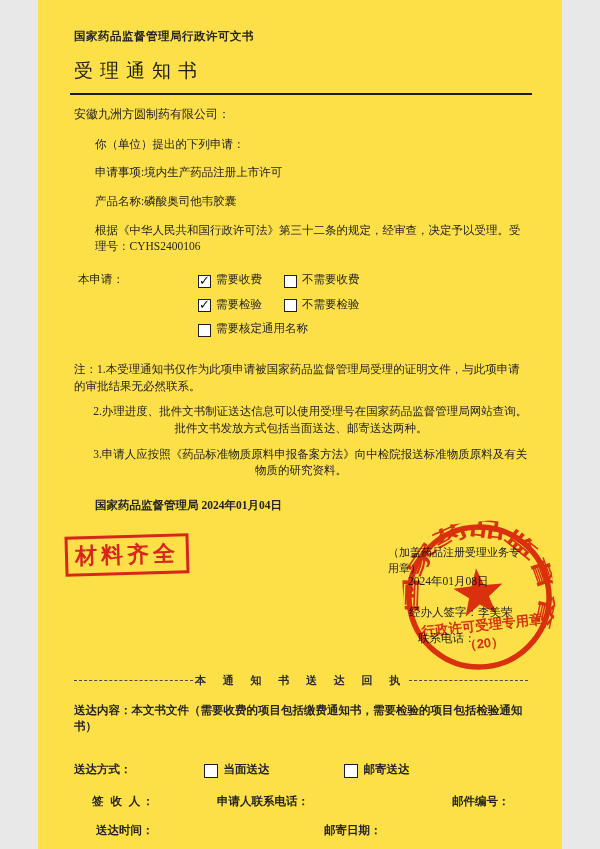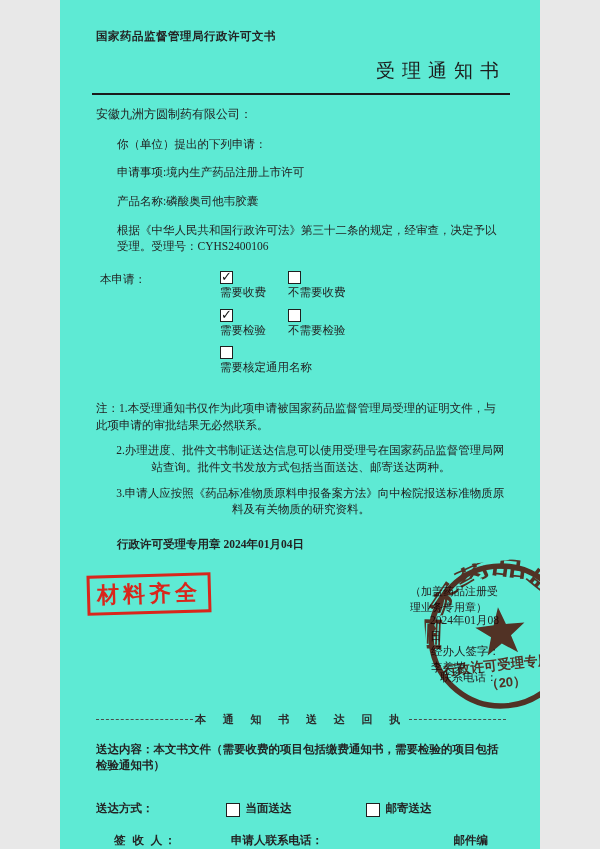--- a/index.html
+++ b/index.html
@@ -1,45 +1,45 @@
 <!DOCTYPE html>
 <html><head>
 <meta charset="utf-8">
 <style>
   html,body{margin:0;padding:0;background:#e8e8e8;}
   .page{
     position:relative;
-    width:480px;height:849px;
+    width:524px;height:849px;
     margin:0 auto;
-    background:#5eead4;
+    background:#fde047;
     color:#232323;
     font-family:"Liberation Serif","DejaVu Serif",serif;
     font-size:11.5px;
     line-height:1.45;
     overflow:hidden;
     box-sizing:border-box;
     padding:28px 34px 0 36px;
   }
   .agency-header{
     font-family:"Liberation Sans","DejaVu Sans",sans-serif;
     font-weight:bold;font-size:11.5px;letter-spacing:.5px;
   }
   .doc-title{
-    text-align:right;font-size:19px;letter-spacing:7px;
+    text-align:left;font-size:19px;letter-spacing:7px;
     margin-top:12px;color:#1c1c1c;
   }
   .rule-thick{border:none;border-top:2.4px solid #1b1b1b;margin:9px -4px 0 -4px;}
   .recipient{margin-top:11px;font-size:12px;}
   .p{margin-top:12px;}
   .indent1{padding-left:21px;}
   .cb-block{margin-top:16px;display:flex;gap:46px;}
   .cb-label{flex:none;padding-left:4px;}
   .cb-rows{margin-left:28px;}
   .cb-row{display:flex;align-items:center;margin-bottom:8px;}
-  .cb-item{display:flex;align-items:flex-start;margin-right:22px;flex-direction:column;}
+  .cb-item{display:flex;align-items:flex-end;margin-right:22px;}
   .cb{
     width:11px;height:11px;border:1.7px solid #1f1f1f;background:#fff;
     display:inline-block;position:relative;margin-right:5px;flex:none;
   }
   .cb.checked::after{
     content:"✓";position:absolute;left:0px;top:-4px;
     font-size:13px;font-weight:bold;color:#111;
     font-family:"DejaVu Sans",sans-serif;
   }
   .timelimit{margin-top:14px;text-indent:1.8em;}
@@ -138,21 +138,21 @@
     </div>
   </div>
 
 
   <div class="notes">
     <div class="note-p">注：1.本受理通知书仅作为此项申请被国家药品监督管理局受理的证明文件，与此项申请的审批结果无必然联系。</div>
     <div class="note-p note-indent">2.办理进度、批件文书制证送达信息可以使用受理号在国家药品监督管理局网站查询。批件文书发放方式包括当面送达、邮寄送达两种。</div>
     <div class="note-p note-indent note-gap">3.申请人应按照《药品标准物质原料申报备案方法》向中检院报送标准物质原料及有关物质的研究资料。</div>
   </div>
 
-  <div class="signtime">行政许可受理专用章 2024年01月04日</div>
+  <div class="signtime">国家药品监督管理局 2024年01月04日</div>
 
   <div class="seal-cluster">
     <div class="material-stamp">材料齐全</div>
     <div class="overlay-note">（加盖药品注册受理业务专用章）</div>
     <div class="overlay-date">2024年01月08日</div>
     <div class="overlay-handler">经办人签字：李美荣</div>
     <div class="overlay-phone">联系电话：</div>
 
     <svg class="seal-svg" width="150" height="150" viewBox="0 0 150 150">
       <circle cx="75" cy="75" r="70" fill="none" stroke="#d9261c" stroke-width="5.5"></circle>

